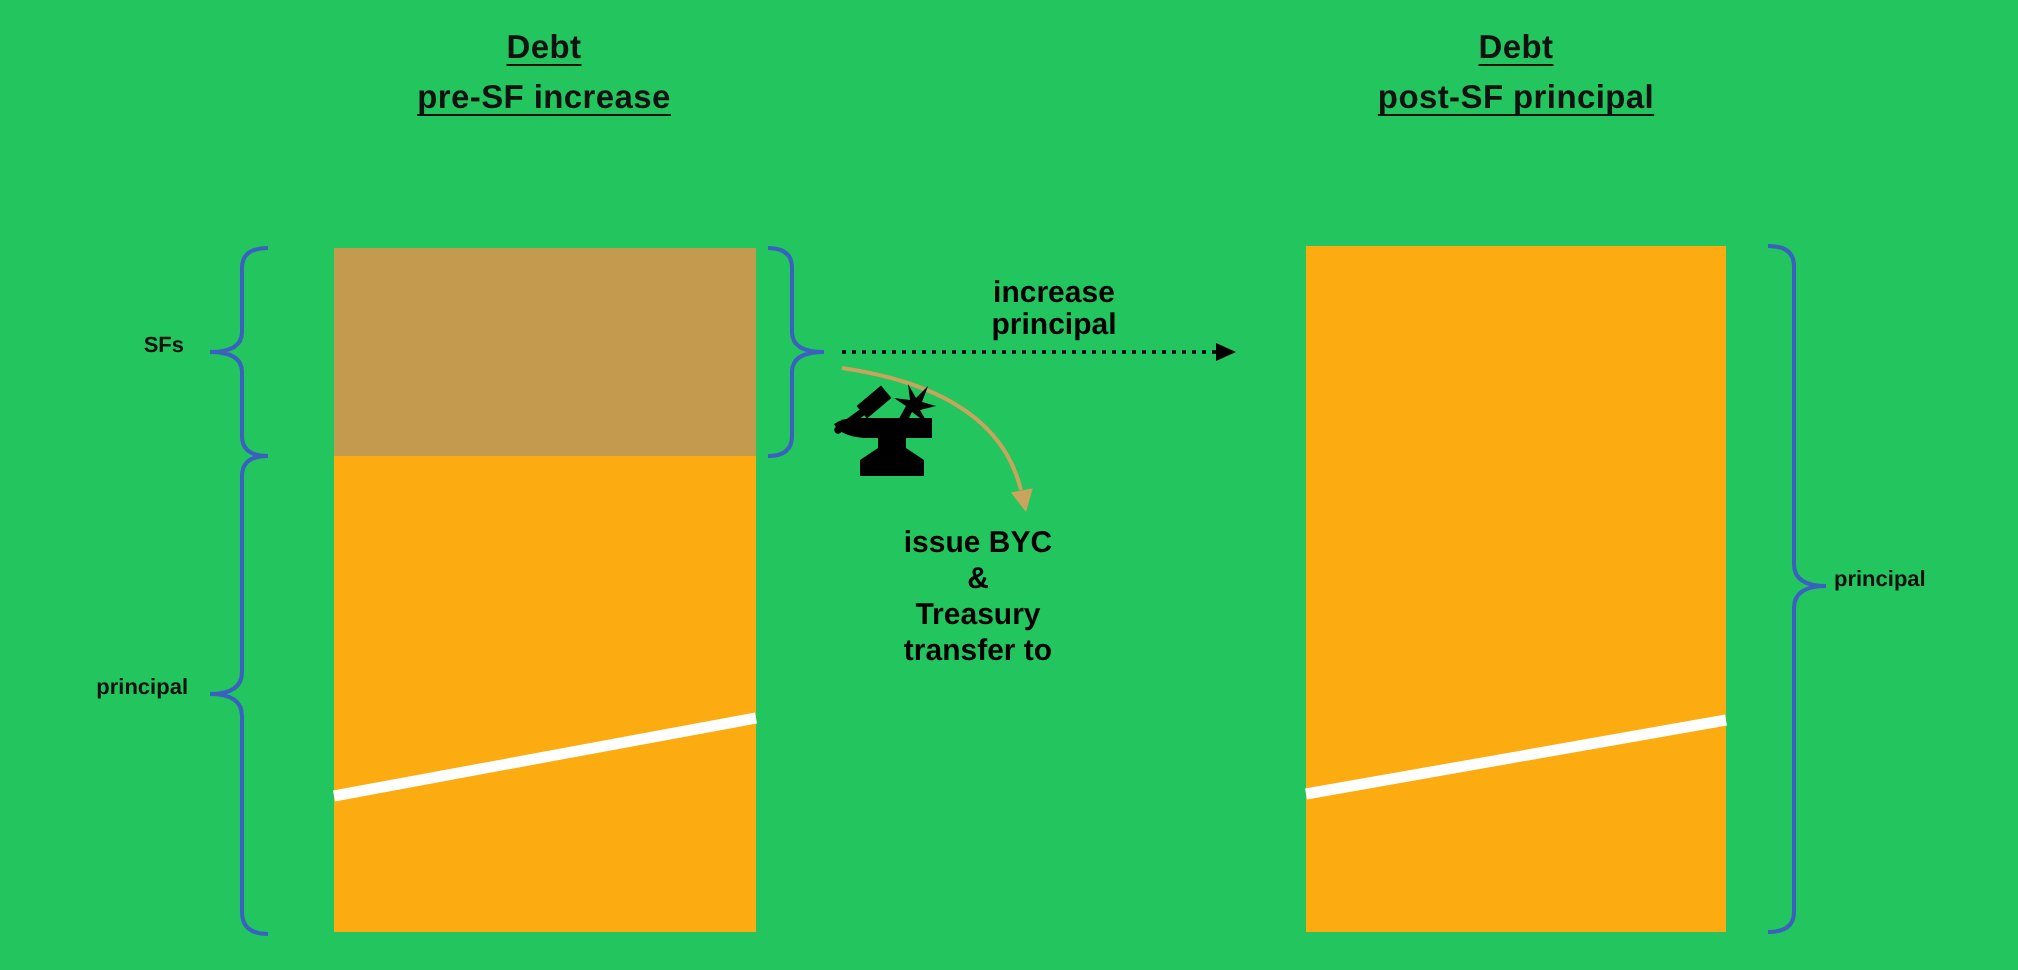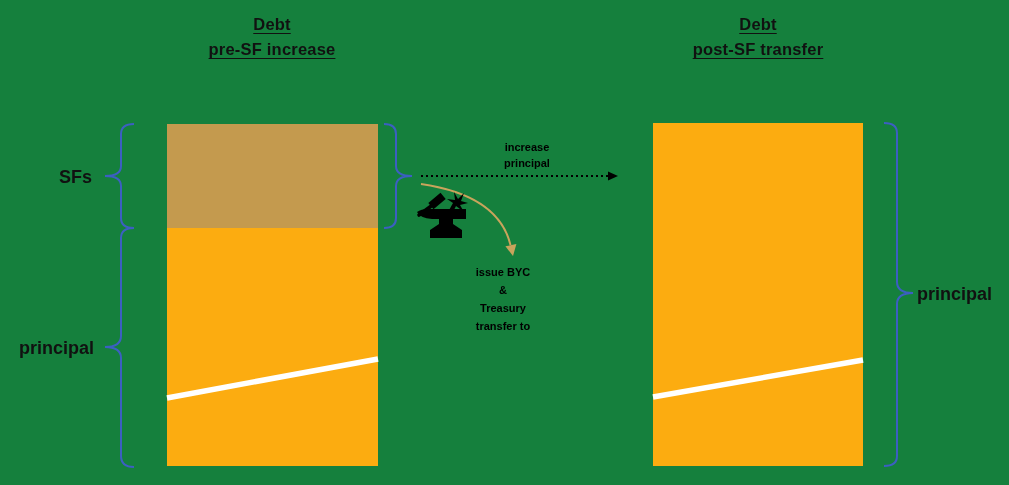--- a/index.html
+++ b/index.html
@@ -2,56 +2,56 @@
 <html style="--orange: #FCAC10; --tan: #C49A4E; --brace-blue: #3C5FC2; --arrow-tan: #C9A45C; --text: #111111; --white-line: #ffffff;"><head>
 <meta charset="utf-8">
 <style>
   :root{
     --orange:#FCAC10; --tan:#C49A4E; --brace-blue:#3C5FC2;
     --arrow-tan:#C9A45C; --text:#111111; --white-line:#ffffff;
   }
   *{margin:0;padding:0;box-sizing:border-box;}
   html,body{background:#fff;}
   .canvas{
-    position:relative;width:1009px;height:485px;background:#15803d;overflow:hidden;
+    position:relative;width:1009px;height:485px;background:#22c55e;overflow:hidden;
     font-family:"Liberation Sans","DejaVu Sans",sans-serif;color:var(--text);
   }
   .title{
     position:absolute;top:12px;width:260px;text-align:center;
     font-size:16.5px;font-weight:600;letter-spacing:.2px;line-height:25px;
   }
   .title .l1{display:block;}
   .title .l1 span,.title .l2 span{text-decoration:underline;text-underline-offset:3px;}
   .bar{position:absolute;}
   .bar-left{left:167px;top:124px;width:211px;height:342px;display:flex;flex-direction:column;}
   .seg-sf{height:104px;background:var(--tan);}
   .seg-principal{flex:1;background:var(--orange);}
   .bar-right{left:653px;top:123px;width:210px;height:343px;background:var(--orange);}
   .overlay{position:absolute;left:0;top:0;width:1009px;height:485px;pointer-events:none;}
-  .side-label{position:absolute;font-size:18px;font-weight:600;white-space:nowrap;}
+  .side-label{position:absolute;font-size:11px;font-weight:600;white-space:nowrap;}
   .lbl-sfs{left:40px;top:167px;width:52px;text-align:right;}
   .lbl-principal-left{left:16px;top:338px;width:78px;text-align:right;}
   .lbl-principal-right{left:917px;top:284px;}
-  .note{position:absolute;text-align:center;font-size:11px;font-weight:600;line-height:16px;color:#000;}
+  .note{position:absolute;text-align:center;font-size:15px;font-weight:600;line-height:16px;color:#000;}
   .note-increase{left:447px;top:139px;width:160px;}
-  .note-issue{left:428px;top:263px;width:150px;line-height:18px;}
+  .note-issue{left:414px;top:263px;width:150px;line-height:18px;}
   .note div{display:block;}
 </style>
 </head>
 <body>
 
 <div class="canvas">
 
   <div class="title" style="left:142px;">
     <span class="l1"><span>Debt</span></span>
     <span class="l2"><span>pre-SF increase</span></span>
   </div>
   <div class="title" style="left:628px;">
     <span class="l1"><span>Debt</span></span>
-    <span class="l2"><span>post-SF transfer</span></span>
+    <span class="l2"><span>post-SF principal</span></span>
   </div>
 
   <div class="bar bar-left">
     <div class="seg-sf"></div>
     <div class="seg-principal"></div>
   </div>
   <div class="bar bar-right"></div>
 
   <div class="side-label lbl-sfs">SFs</div>
   <div class="side-label lbl-principal-left">principal</div>

